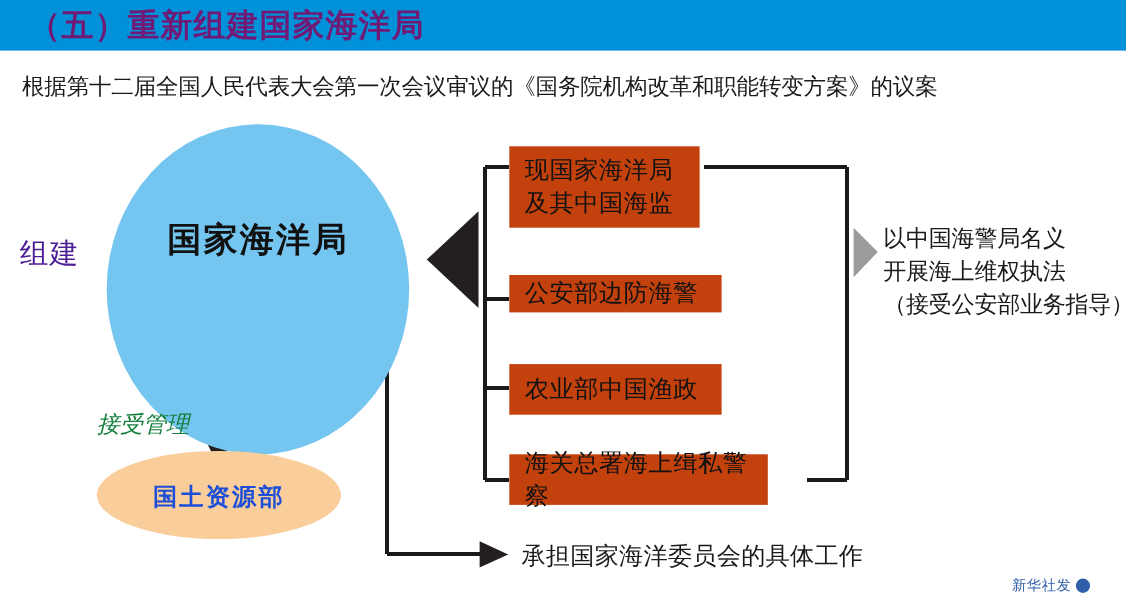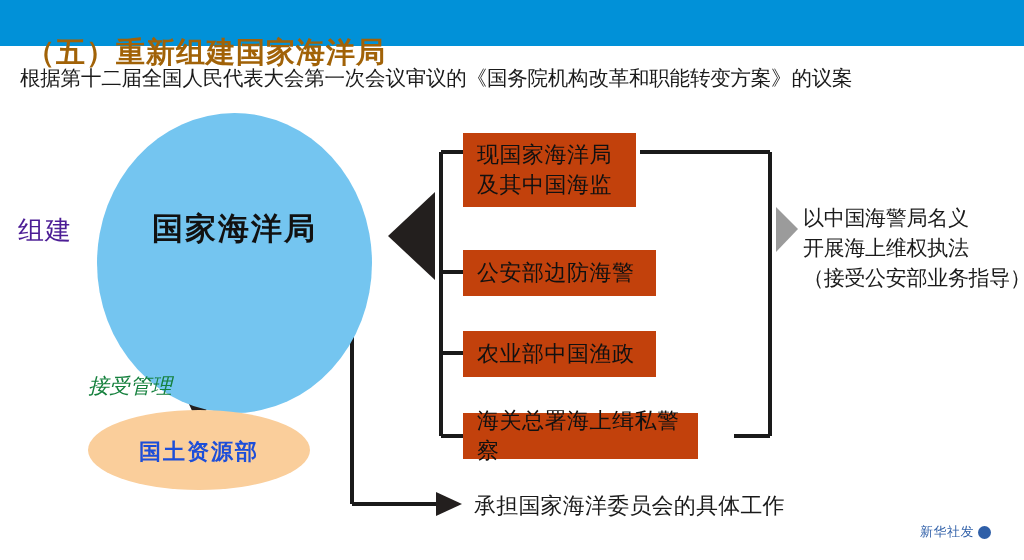--- a/index.html
+++ b/index.html
@@ -27,25 +27,24 @@
     width: 1024px;
     height: 46px;
     background: #0191d8;
   }
   .header-title {
     position: absolute;
     left: 26px;
     top: 4px;
     font-size: 29px;
     font-weight: bold;
-    color: #a16207;
+    color: #701a75;
     letter-spacing: 1px;
     white-space: nowrap;
     line-height: 40px;
-    margin-top: 28px;
   }
 
   
   .subtitle {
     position: absolute;
     left: 20px;
     top: 64px;
     width: 990px;
     font-size: 20.5px;
     color: #1a1a1a;
@@ -69,21 +68,21 @@
     left: 97px;
     top: 113px;
     width: 275px;
     height: 300px;
     border-radius: 50%;
     background: #74c5f0;
   }
   .main-circle-label {
     position: absolute;
     left: 97px;
-    top: 208px;
+    top: 197px;
     width: 275px;
     text-align: center;
     font-size: 31px;
     font-weight: bold;
     color: #111111;
     letter-spacing: 2px;
   }
 
   
   .form-label {
@@ -103,21 +102,21 @@
     font-size: 22px;
     letter-spacing: 0.5px;
     display: flex;
     align-items: center;
     box-sizing: border-box;
     padding-left: 14px;
   }
   .unit-box .ln { display: block; line-height: 1.38; }
 
   #box-1 { left: 463px; top: 133px; width: 173px; height: 74px; }
-  #box-2 { left: 463px; top: 250px; width: 193px; height: 46px; }
+  #box-2 { left: 463px; top: 250px; width: 193px; height: 34px; }
   #box-3 { left: 463px; top: 331px; width: 193px; height: 46px; }
   #box-4 { left: 463px; top: 413px; width: 235px; height: 46px; }
 
   
   .right-note {
     position: absolute;
     left: 803px;
     top: 203px;
     font-size: 21px;
     color: #1a1a1a;

